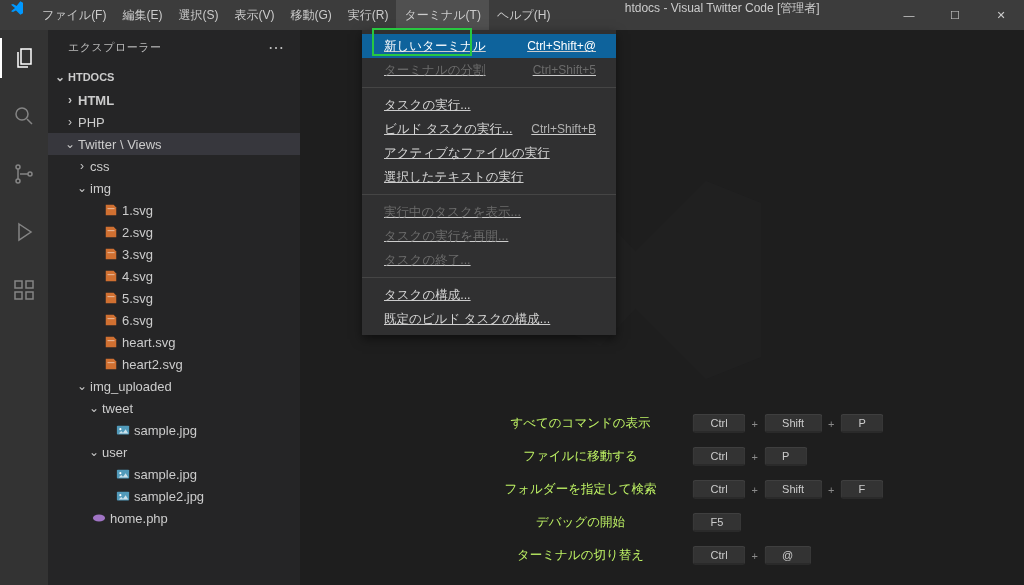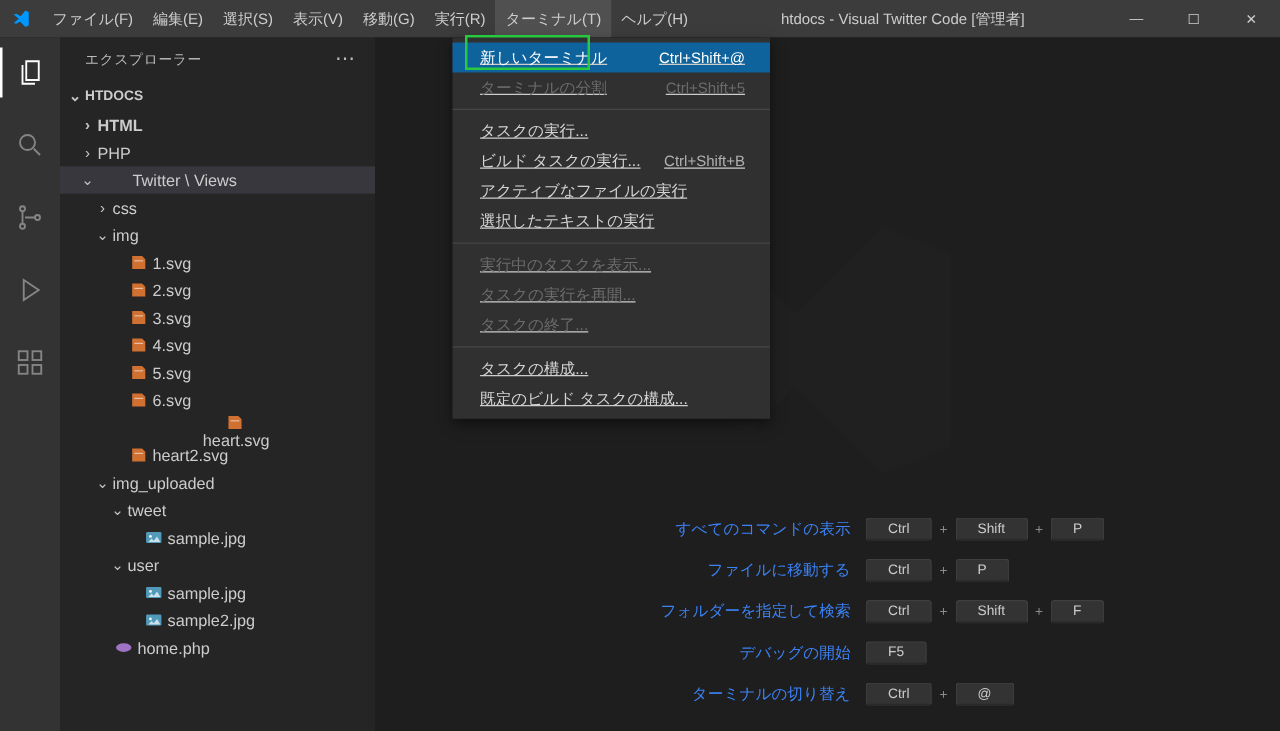--- a/index.html
+++ b/index.html
@@ -1,18 +1,18 @@
 <!DOCTYPE html>
 <html><head>
 <meta charset="utf-8">
 <style>
 * { margin: 0; padding: 0; box-sizing: border-box; font-family: "Segoe UI", "Yu Gothic UI", Meiryo, sans-serif; }
 body { background: #1e1e1e; color: #cccccc; width: 1024px; height: 585px; overflow: hidden; font-size: 13px; }
 
-.titlebar { height: 30px; background: #3c3c3c; display: flex; align-items: center; }
+.titlebar { height: 30px; background: #3c3c3c; display: flex; align-items: flex-start; }
 .titlebar .logo { width: 34px; display: flex; justify-content: center; align-items: center; }
 .titlebar .logo svg { width: 16px; height: 16px; }
 .menubar { display: flex; }
 .menubar .item { padding: 0 8px; line-height: 30px; cursor: pointer; font-size: 12px; color: #cccccc; }
 .menubar .item.open { background: #505050; }
 .title-center { flex: 1; text-align: center; font-size: 12px; color: #cccccc; }
 .win-controls { display: flex; }
 .win-controls .ctrl { width: 46px; height: 30px; display: flex; justify-content: center; align-items: center; color: #cccccc; font-size: 11px; }
 
 .body { display: flex; height: calc(100% - 30px); position: relative; }
@@ -40,21 +40,21 @@
 .fi-orange { fill: #e37933; }
 .fi-purple { fill: #a074c4; }
 .fi-teal { fill: #519aba; }
 
 
 .editor { flex: 1; background: #1e1e1e; position: relative; }
 .watermark { position: absolute; top: 140px; left: 50%; transform: translateX(-50%); opacity: 0.35; }
 .watermark svg { width: 220px; height: 220px; fill: #252526; }
 .shortcuts { position: absolute; bottom: 20px; left: 50%; transform: translateX(-45%); display: flex; flex-direction: column; gap: 14px; font-size: 12.5px; }
 .shortcut-row { display: flex; align-items: center; gap: 12px; }
-.shortcut-row .lbl { color: #3b82f6; width: 200px; text-align: right; }
+.shortcut-row .lbl { color: #bef264; width: 200px; text-align: center; }
 .keys { display: flex; gap: 6px; align-items: center; }
 .key { background: #333333; border: 1px solid #3f3f3f; border-bottom: 2px solid #2a2a2a; border-radius: 3px; padding: 2px 17px; font-size: 11px; color: #cccccc; }
 .plus { color: #8b8b8b; font-size: 11px; }
 
 
 .dropdown { position: absolute; top: 0; left: 62px; width: 254px; background: #303031; box-shadow: 0 4px 10px rgba(0,0,0,0.5); z-index: 100; padding: 4px 0; text-decoration: underline; }
 .dropdown .mi { display: flex; justify-content: space-between; align-items: center; height: 24px; padding: 0 20px 0 22px; font-size: 12.5px; color: #d4d4d4; cursor: pointer; }
 .dropdown .mi.disabled { color: #6b6b6b; cursor: default; }
 .dropdown .mi.highlight { background: #0e639c; color: #ffffff; }
 .dropdown .mi .sc { color: #b0b0b0; font-size: 12px; }
@@ -139,21 +139,21 @@
       </div>
       <div id="tree-body">
           <div class="row" style="padding-left: 14px; font-weight: bold;">
             <span class="chev right"></span>
             <span class="label">HTML</span>
           </div>
           <div class="row" style="padding-left: 14px;">
             <span class="chev right"></span>
             <span class="label">PHP</span>
           </div>
-          <div class="row selected" style="padding-left: 14px; gap: 28px;">
+          <div class="row selected" style="padding-left: 14px;">
             <span class="chev down"></span>
             <span class="label">Twitter \ <span class="link">Views</span></span>
           </div>
           <div class="row" style="padding-left: 26px;">
             <span class="chev right"></span>
             <span class="label">css</span>
           </div>
           <div class="row" style="padding-left: 26px;">
             <span class="chev down"></span>
             <span class="label">img</span>
@@ -211,21 +211,21 @@
           <div class="row" style="padding-left: 38px;">
             <span class="chev"></span>
             <span class="icon file-icon">
               <svg viewBox="0 0 16 16">
                 <path class="fi-orange" d="M2 2h9l3 3v9H2z" fill-opacity="0.9"></path>
                 <rect x="4" y="6" width="8" height="1" fill="#fff" opacity="0.6"></rect>
               </svg>
             </span>
             <span class="label">6.svg</span>
           </div>
-          <div class="row" style="padding-left: 38px; flex-direction: column;">
+          <div class="row" style="padding-left: 38px;">
             <span class="chev"></span>
             <span class="icon file-icon">
               <svg viewBox="0 0 16 16">
                 <path class="fi-orange" d="M2 2h9l3 3v9H2z" fill-opacity="0.9"></path>
                 <rect x="4" y="6" width="8" height="1" fill="#fff" opacity="0.6"></rect>
               </svg>
             </span>
             <span class="label">heart.svg</span>
           </div>
           <div class="row" style="padding-left: 38px;">

